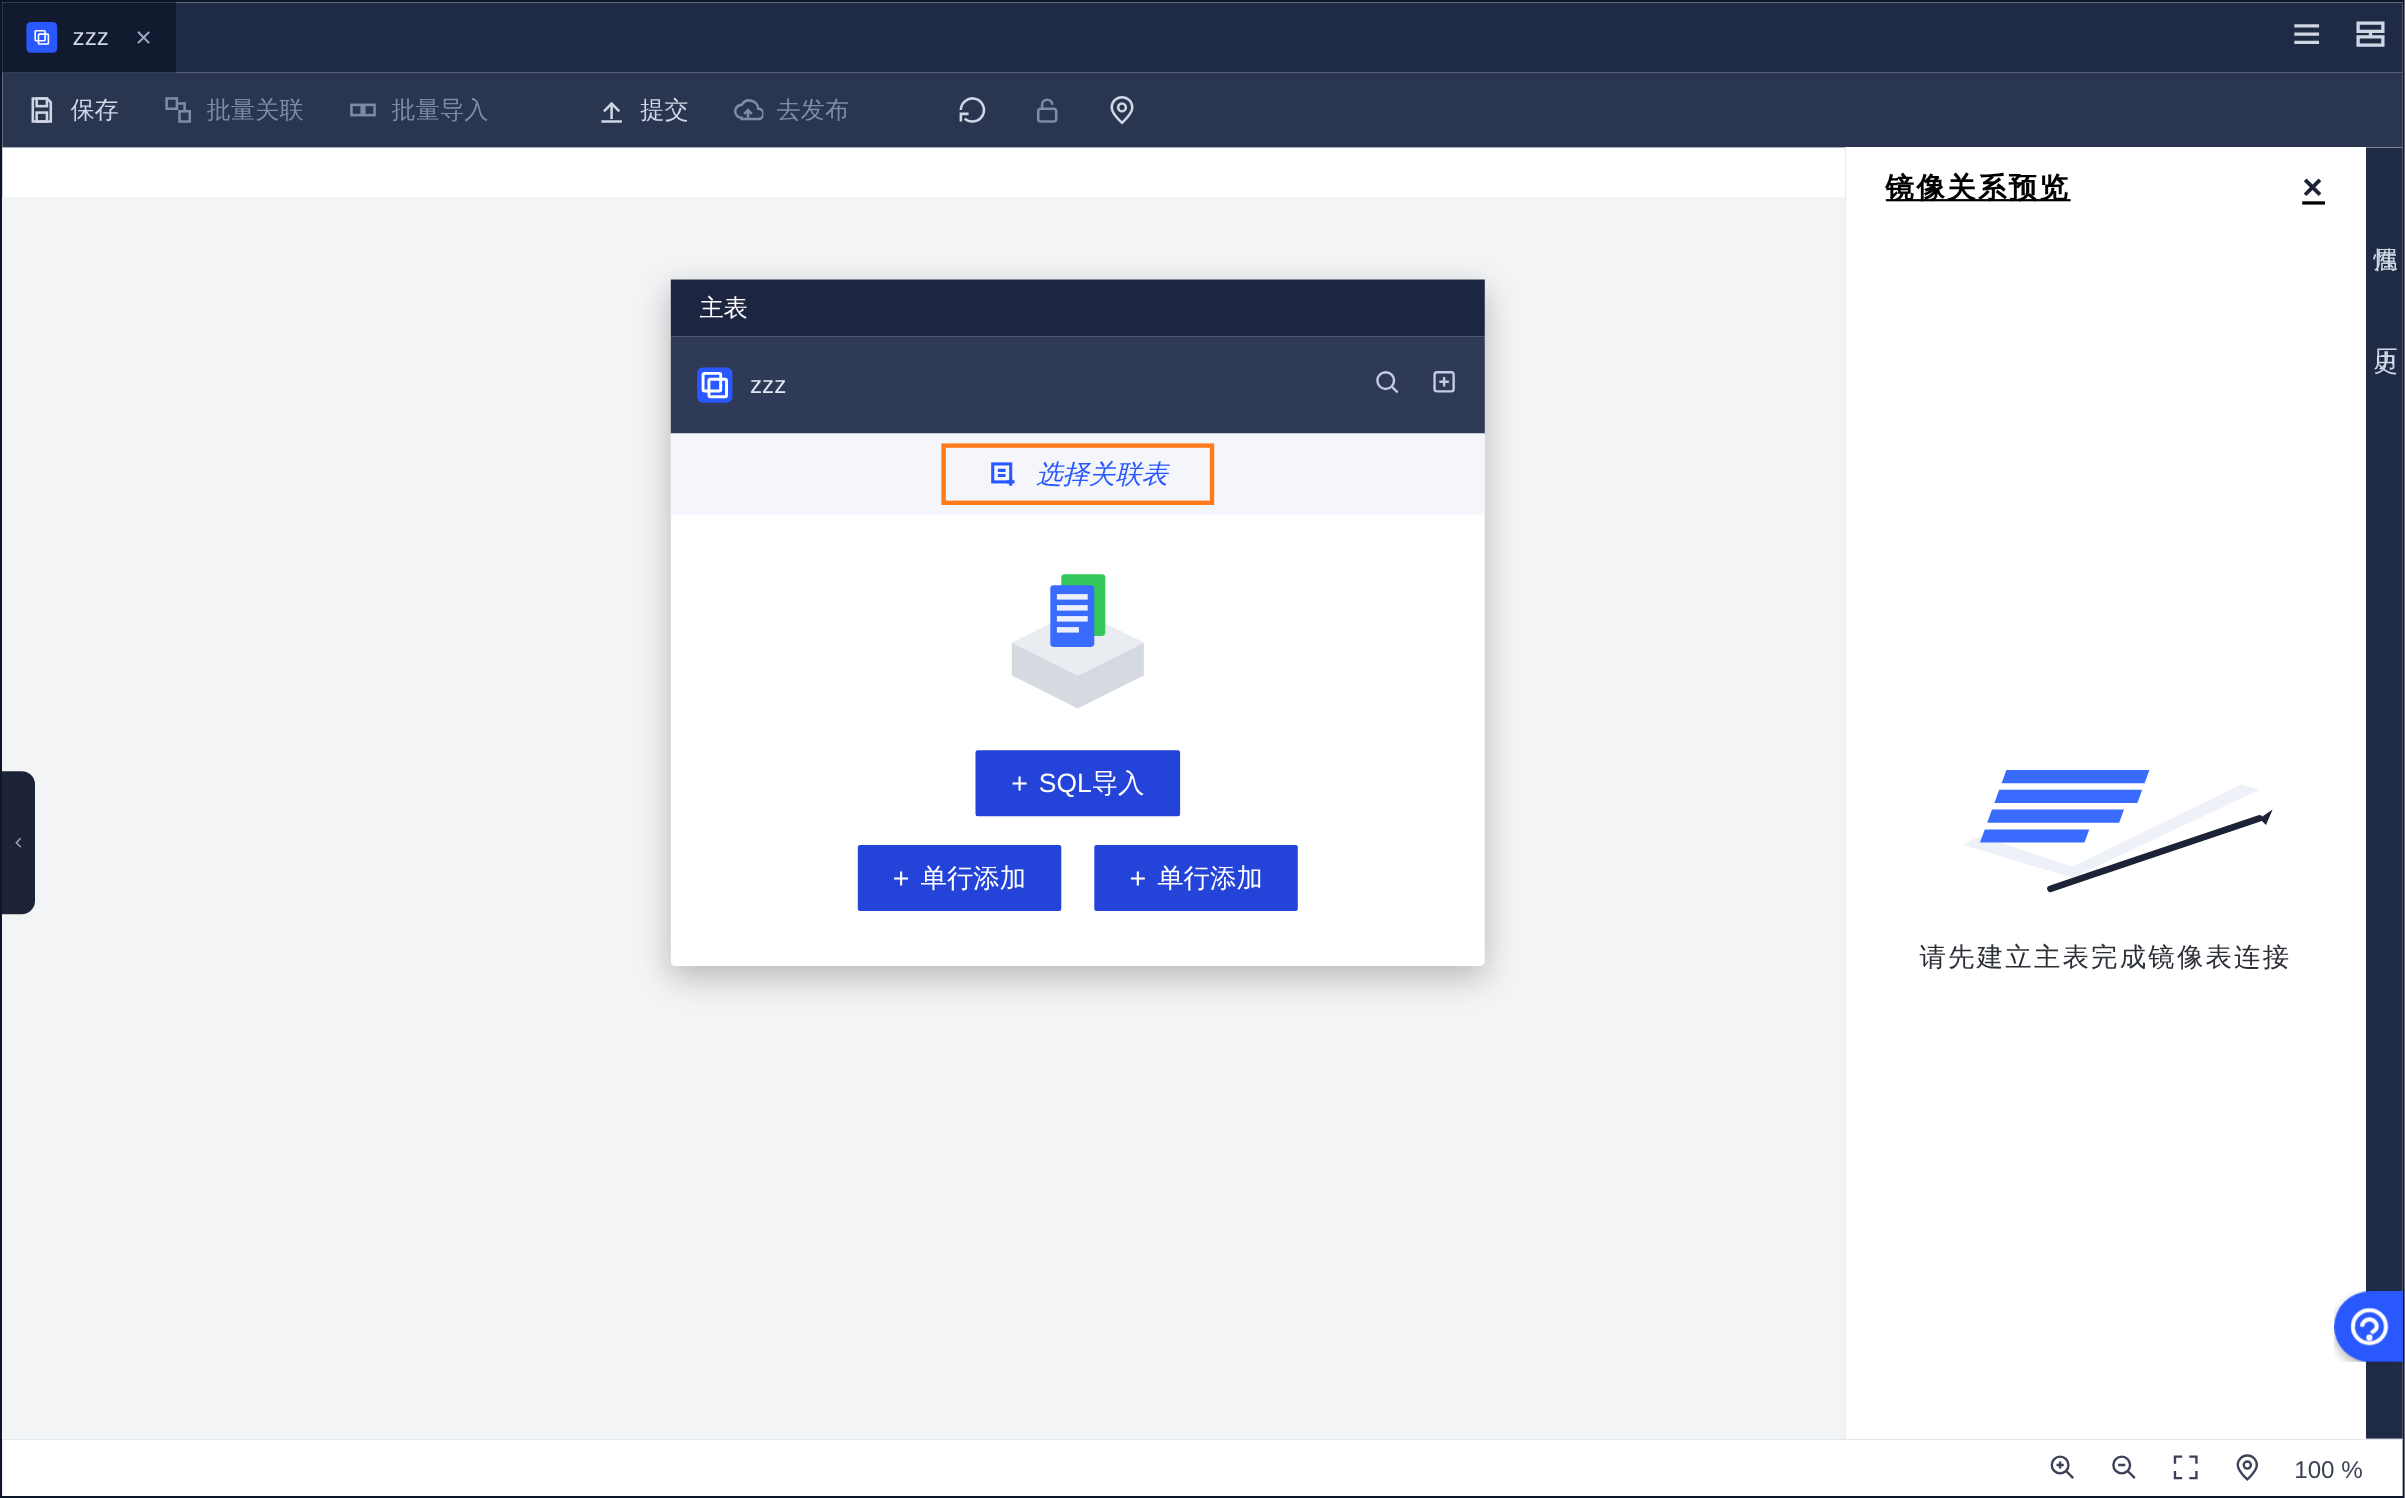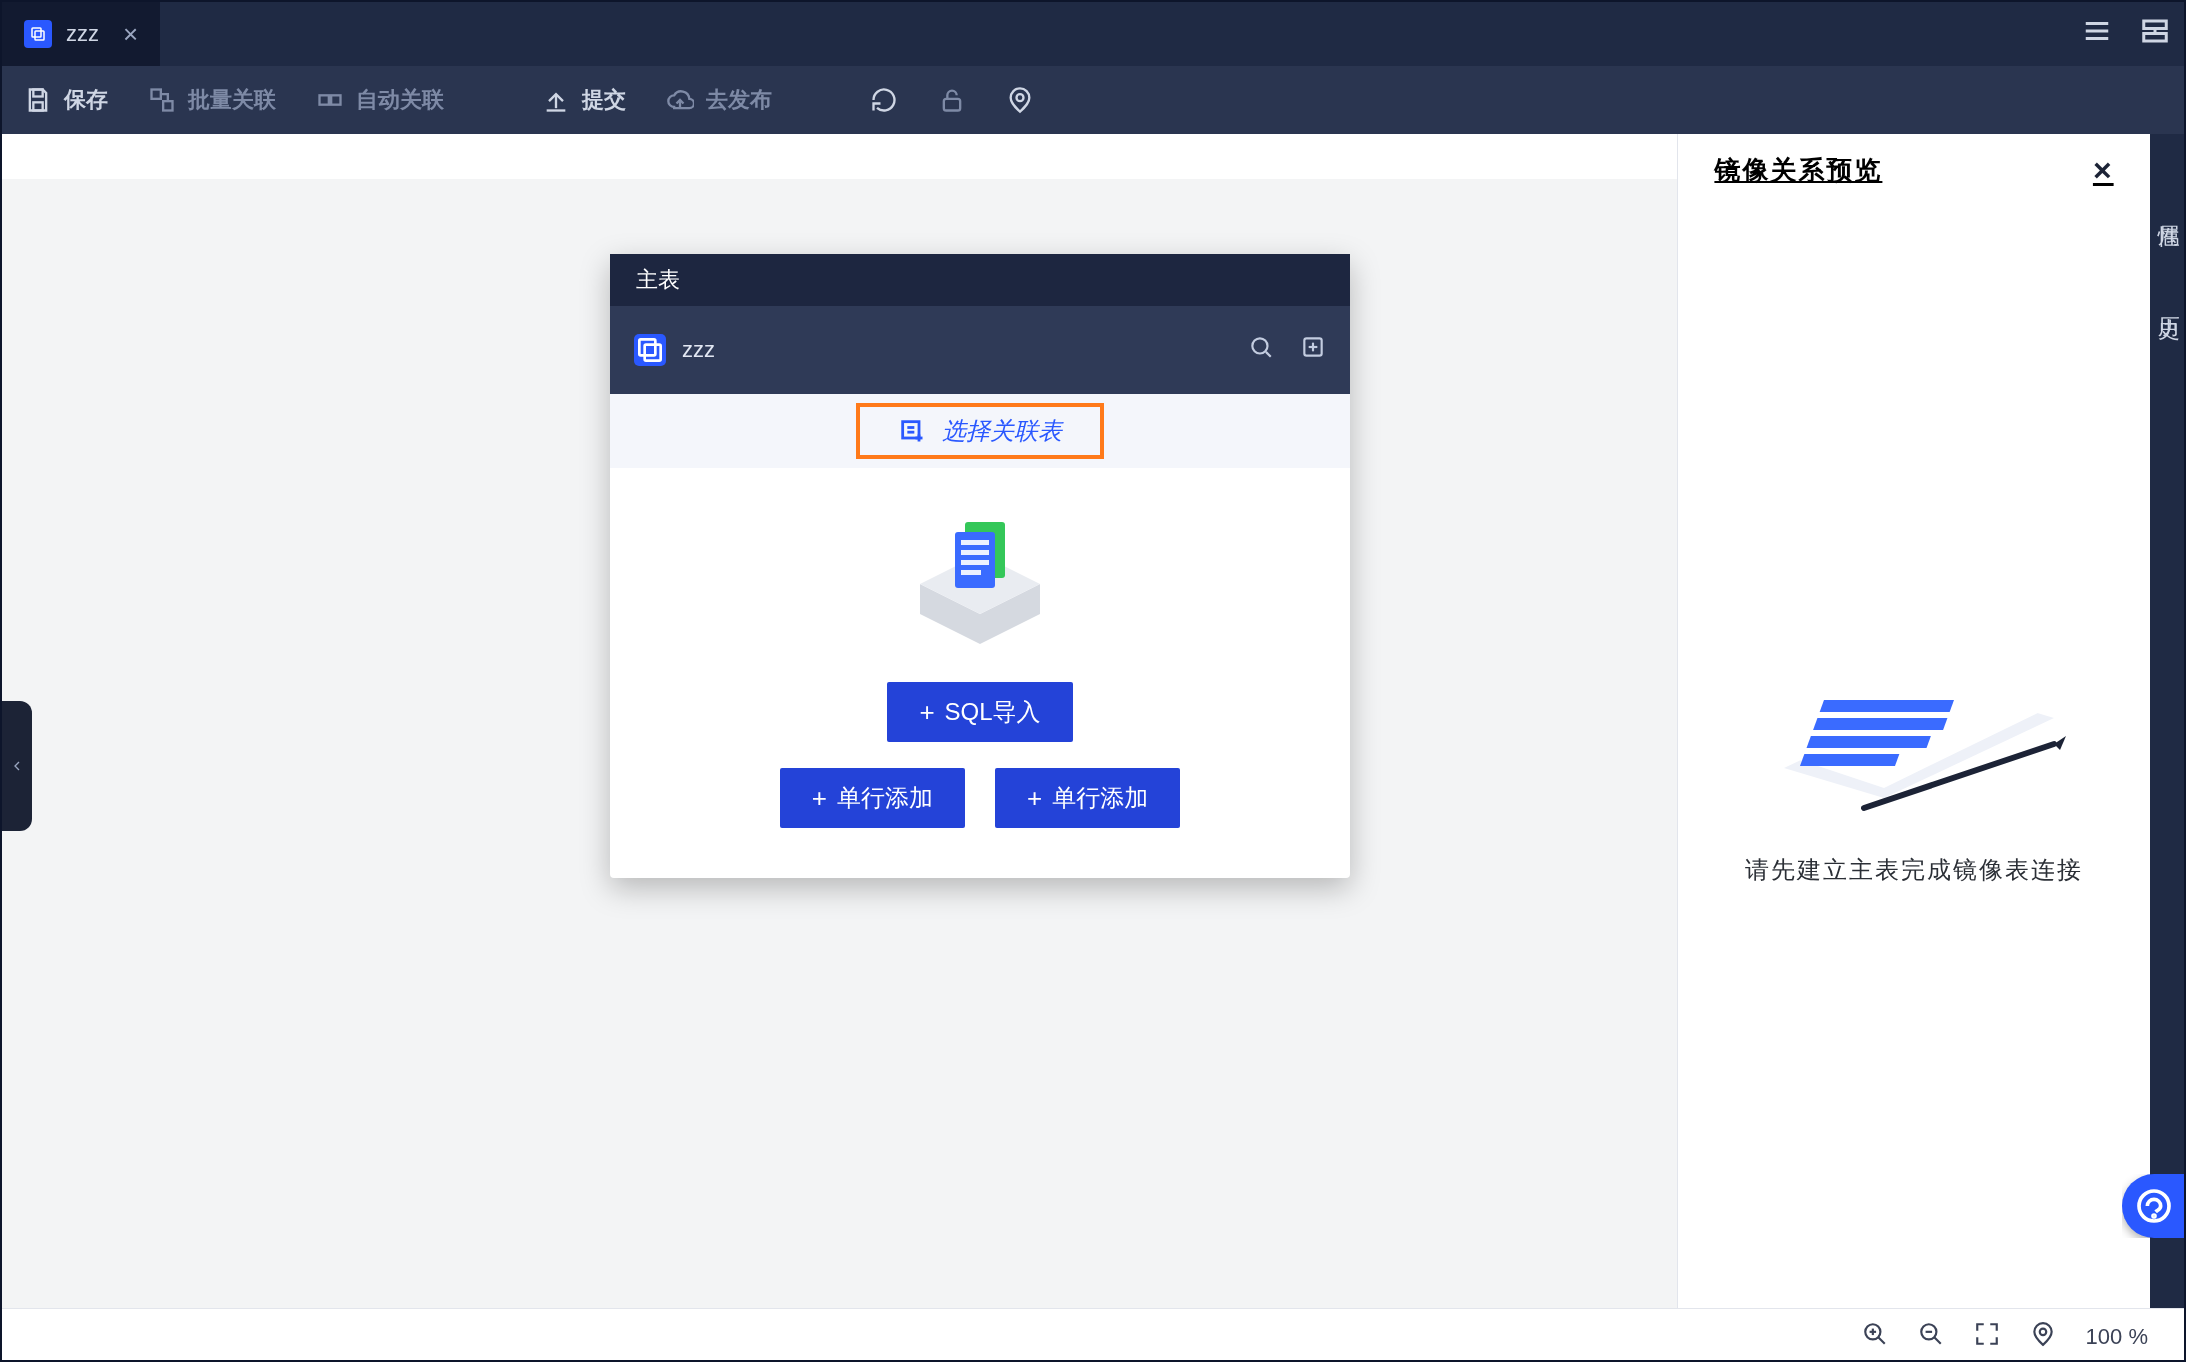--- a/index.html
+++ b/index.html
@@ -37,21 +37,21 @@
   
   .tab-bar-right { margin-left: auto; display: flex; align-items: center; padding: 0 18px; gap: 28px; color: #cfd6e4; }
   .tab-bar-right svg { width: 30px; height: 30px; stroke: #cfd6e4; }
 
   
   .toolbar {
     height: 68px; background: #2a3550;
     display: flex; align-items: center; gap: 40px;
     padding: 0 22px; color: #cfd6e4;
   }
-  .tbtn { display: flex; align-items: center; gap: 12px; color: #cfd6e4; font-weight: bold; }
+  .tbtn { display: flex; align-items: center; gap: 12px; color: #cfd6e4; }
   .tbtn.dim { color: #7e8aa6; }
   .tbtn svg { width: 28px; height: 28px; }
   .tspacer { width: 18px; }
 
   
   .main {
     flex: 1; display: flex; position: relative; overflow: hidden;
   }
   .canvas {
     flex: 1 1 auto; background: #f3f4f5; position: relative; overflow: auto; margin-top: 45px;
@@ -201,21 +201,21 @@
           <path d="M11 7h6v6"></path>
         </svg>
       <span>批量关联</span>
     </div>
     <div class="tbtn dim">
       <svg viewBox="0 0 24 24" fill="none" stroke="#7e8aa6" stroke-width="2">
           <rect x="3" y="8" width="8" height="8"></rect>
           <rect x="13" y="8" width="8" height="8"></rect>
           <line x1="11" y1="12" x2="13" y2="12"></line>
         </svg>
-      <span>自动关联</span>
+      <span>批量导入</span>
     </div>
     <div class="tspacer"></div>
     <div class="tbtn">
       <svg viewBox="0 0 24 24" fill="none" stroke="#cfd6e4" stroke-width="2">
           <path d="M12 19V7"></path>
           <path d="M6 13l6-6 6 6"></path>
           <path d="M4 21h16"></path>
         </svg>
       <span>提交</span>
     </div>

